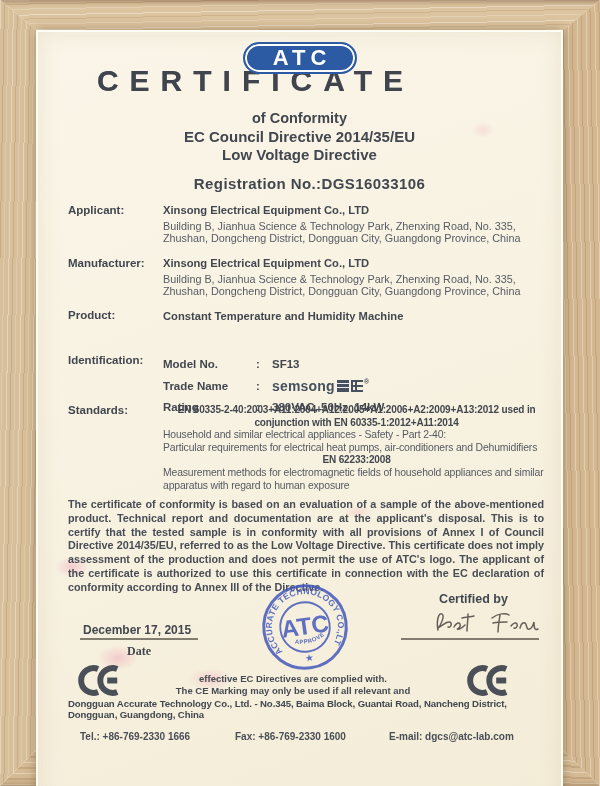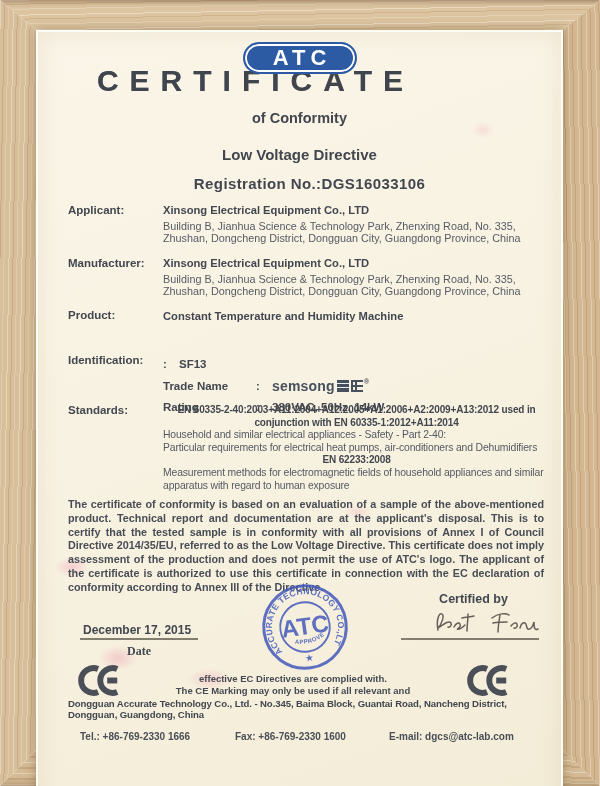--- a/index.html
+++ b/index.html
@@ -126,20 +126,21 @@
     <div class="smudge s2"></div>
     <div class="smudge s3"></div>
     <div class="smudge s4"></div>
     <div class="smudge s5"></div>
 
     <div class="atc-pill">
       <span>ATC</span>
     </div>
     <h1 class="cert-title">CERTIFICATE</h1>
     <div class="h-sub sub1">of Conformity</div>
+    <div class="h-sub sub2">EC Council Directive 2014/35/EU</div>
     <div class="h-sub sub3">Low Voltage Directive</div>
     <div class="h-sub reg">Registration No.:DGS16033106</div>
 
     <div class="row r-applicant">
       <div class="row-label">Applicant:</div>
       <div class="row-value">
         <div class="party-name">Xinsong Electrical Equipment Co., LTD</div>
         <div class="party-addr">Building B, Jianhua Science &amp; Technology Park, Zhenxing Road, No. 335, Zhushan, Dongcheng District, Dongguan City, Guangdong Province, China</div>
       </div>
     </div>
@@ -154,20 +155,21 @@
 
     <div class="row r-product">
       <div class="row-label">Product:</div>
       <div class="row-value">Constant Temperature and Humidity Machine</div>
     </div>
 
     <div class="row r-ident">
       <div class="row-label">Identification:</div>
       <div class="row-value">
         <div class="sub-row">
+          <span class="sub-label">Model No.</span>
           <span class="sub-colon">:</span>
           <span class="sub-value">SF13</span>
         </div>
         <div class="sub-row">
           <span class="sub-label">Trade Name</span>
           <span class="sub-colon">:</span>
           <span class="sub-value tn">
             <span class="tn-latin">semsong</span>
             <span class="cjk cjk-a"></span>
             <span class="cjk cjk-b"></span>

